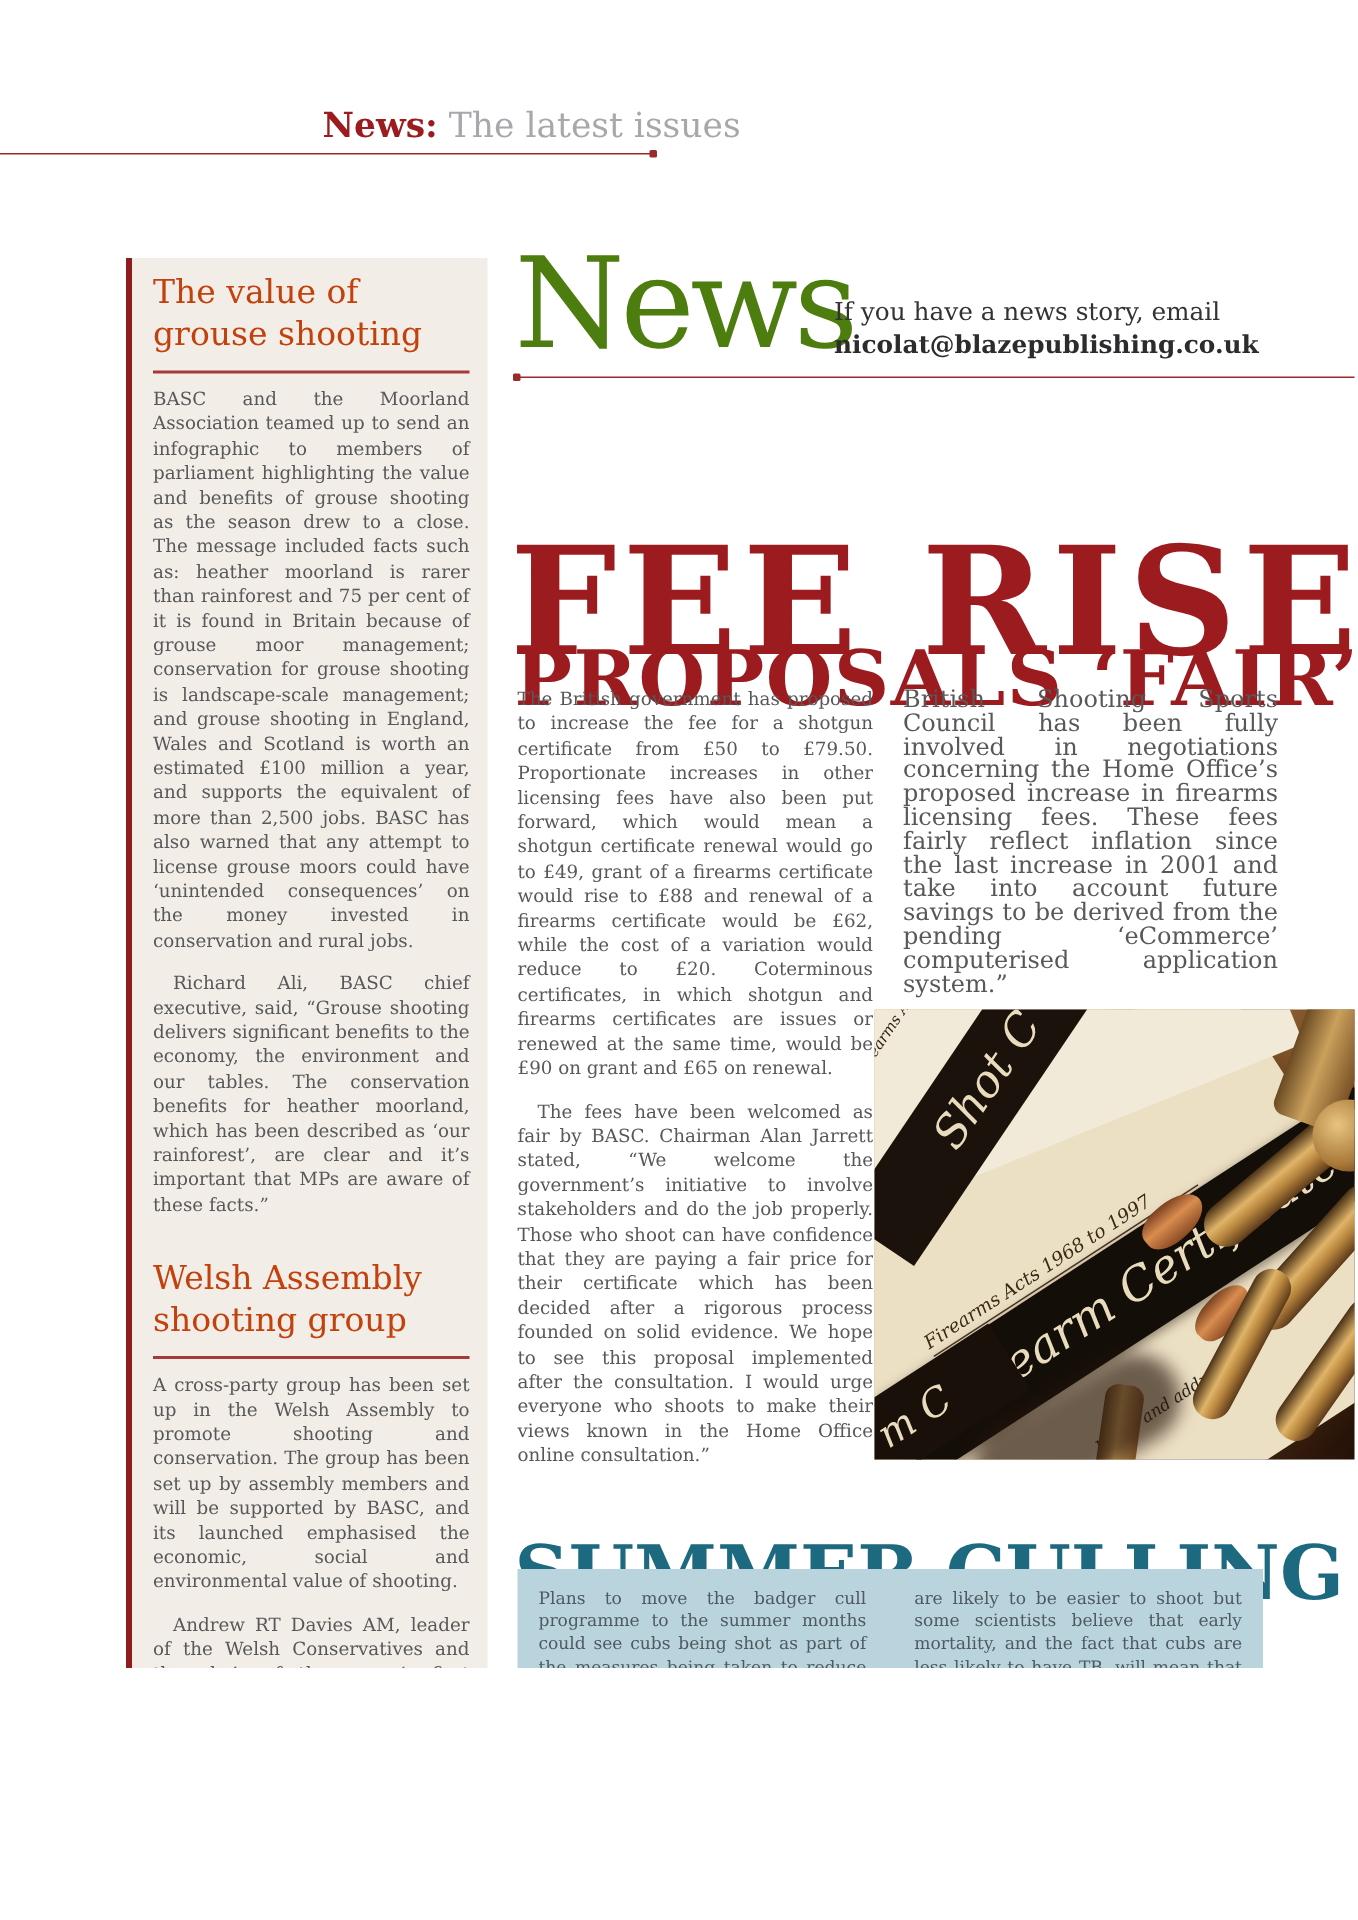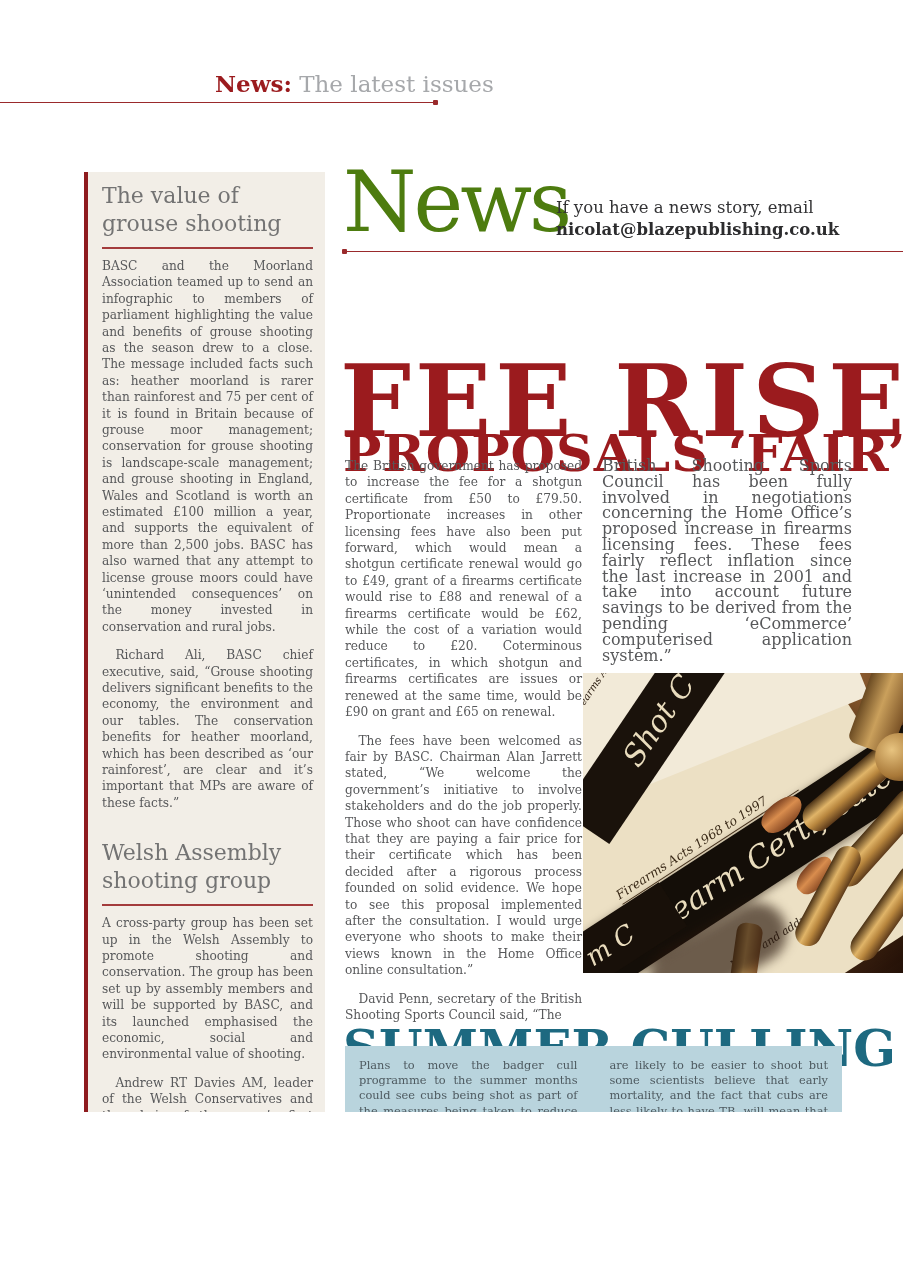--- a/index.html
+++ b/index.html
@@ -12,21 +12,21 @@
   .hdr-title .gray{color:#a6a8ab;}
   .rule{position:absolute;height:1px;background:#9a2a2c;}
   .rule .dot{position:absolute;width:5px;height:5px;background:#9a2a2c;border-radius:1px;top:-2px;}
   .hdr-rule{left:0;top:102px;width:437px;}
   .hdr-rule .dot{right:-1px;}
 
   
   .sidebar{position:absolute;left:84px;top:172px;width:241px;height:1023px;
            background:#f2eee7;border-left:4px solid #8e1b1e;box-sizing:border-box;
            padding:10px 12px 10px 14px;overflow:hidden;}
-  .sb-title{font-size:22px;line-height:1.27;color:#737373;font-weight:normal;margin:0;
+  .sb-title{font-size:22px;line-height:1.27;color:#c2410c;font-weight:normal;margin:0;
             padding-bottom:9px;border-bottom:2px solid #a33b3c;}
   .sb-art2{margin-top:28px;}
   .body-p{font-size:12.2px;line-height:16.4px;color:#57585a;text-align:justify;margin:9px 0 0 0;}
   .body-p.indent{text-indent:1.1em;margin-top:12px;}
 
   
   .mast-title{position:absolute;left:343px;top:160px;font-size:84px;letter-spacing:-3px;
               color:#4d7c0f;line-height:1;}
   .tagline{position:absolute;left:556px;top:197px;font-size:16.5px;line-height:1.35;color:#333335;}
   .tagline .bold{font-weight:bold;color:#2c2c2e;}
@@ -129,21 +129,20 @@
   <div class="rule mast-rule">
       <span class="dot"></span>
     </div>
 
   <h1 class="headline1">FEE RISE</h1>
   <h1 class="headline2">PROPOSALS ‘FAIR’</h1>
 
   <div class="col col1">
     <p class="body-p">The British government has proposed to increase the fee for a shotgun certificate from £50 to £79.50. Proportionate increases in other licensing fees have also been put forward, which would mean a shotgun certificate renewal would go to £49, grant of a firearms certificate would rise to £88 and renewal of a firearms certificate would be £62, while the cost of a variation would reduce to £20. Coterminous certificates, in which shotgun and firearms certificates are issues or renewed at the same time, would be £90 on grant and £65 on renewal.</p>
     <p class="body-p indent">The fees have been welcomed as fair by BASC. Chairman Alan Jarrett stated, “We welcome the government’s initiative to involve stakeholders and do the job properly. Those who shoot can have confidence that they are paying a fair price for their certificate which has been decided after a rigorous process founded on solid evidence. We hope to see this proposal implemented after the consultation. I would urge everyone who shoots to make their views known in the Home Office online consultation.”</p>
-    <p class="body-p indent">David Penn, secretary of the British Shooting Sports Council said, “The</p>
   </div>
   <div class="col col2">
     <p class="body-p">British Shooting Sports Council has been fully involved in negotiations concerning the Home Office’s proposed increase in firearms licensing fees. These fees fairly reflect inflation since the last increase in 2001 and take into account future savings to be derived from the pending ‘eCommerce’ computerised application system.”</p>
     <p class="body-p indent">The consultation can be viewed at http://bit.ly/1ybvxgv</p>
   </div>
 
   <div class="photo">
     <div class="paper1"></div>
     <div class="paper2"></div>
     <div class="shot-banner">Shot C</div>

